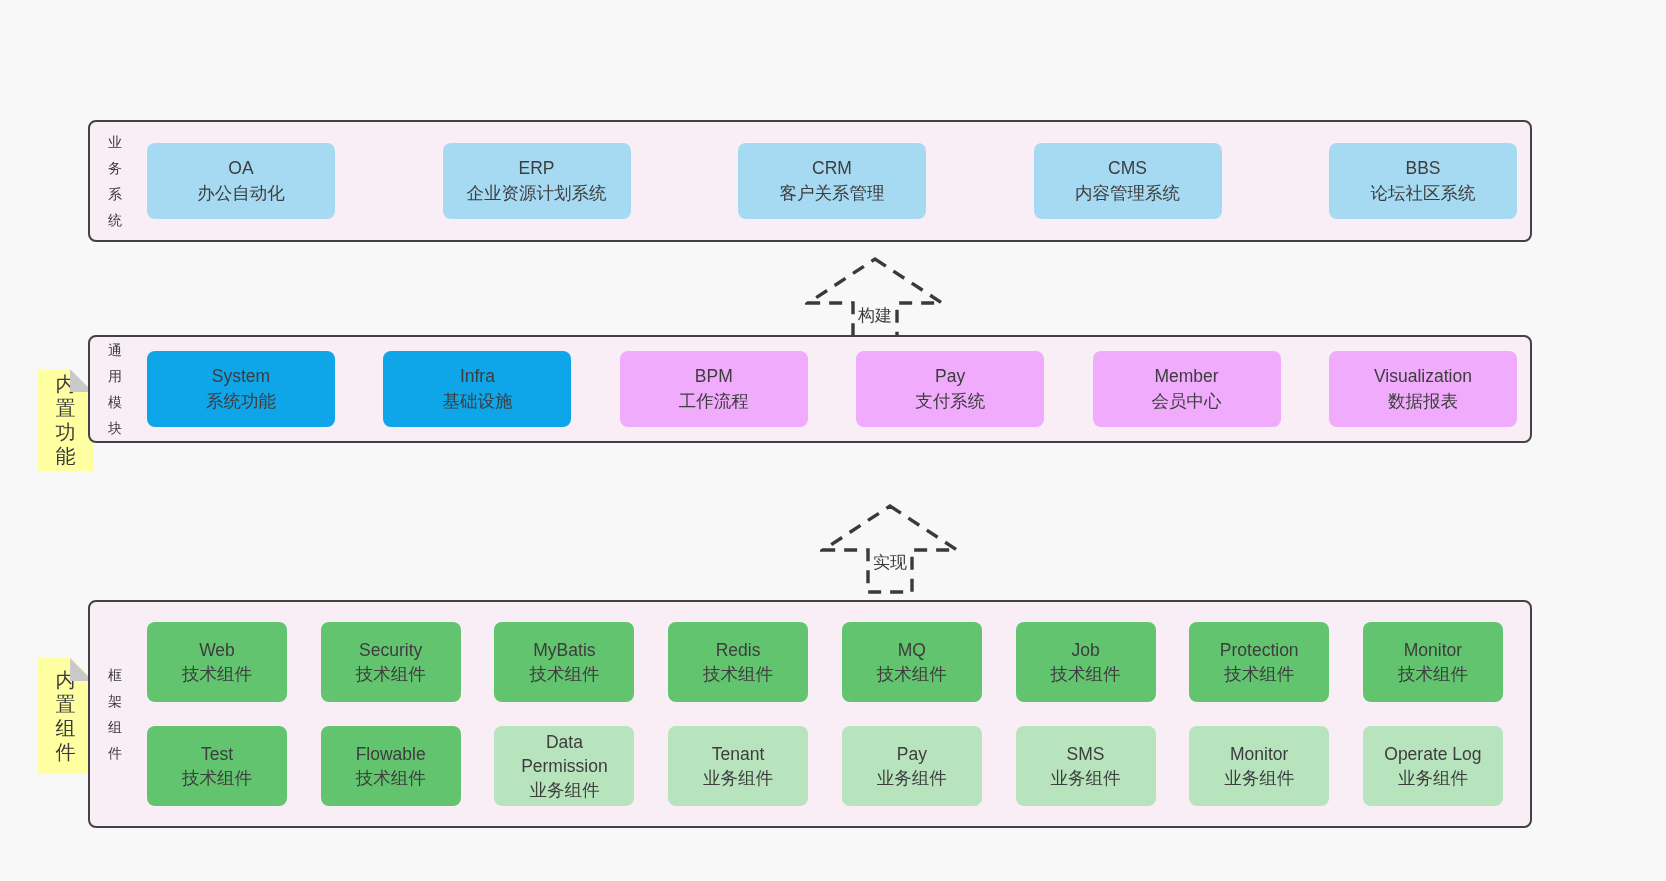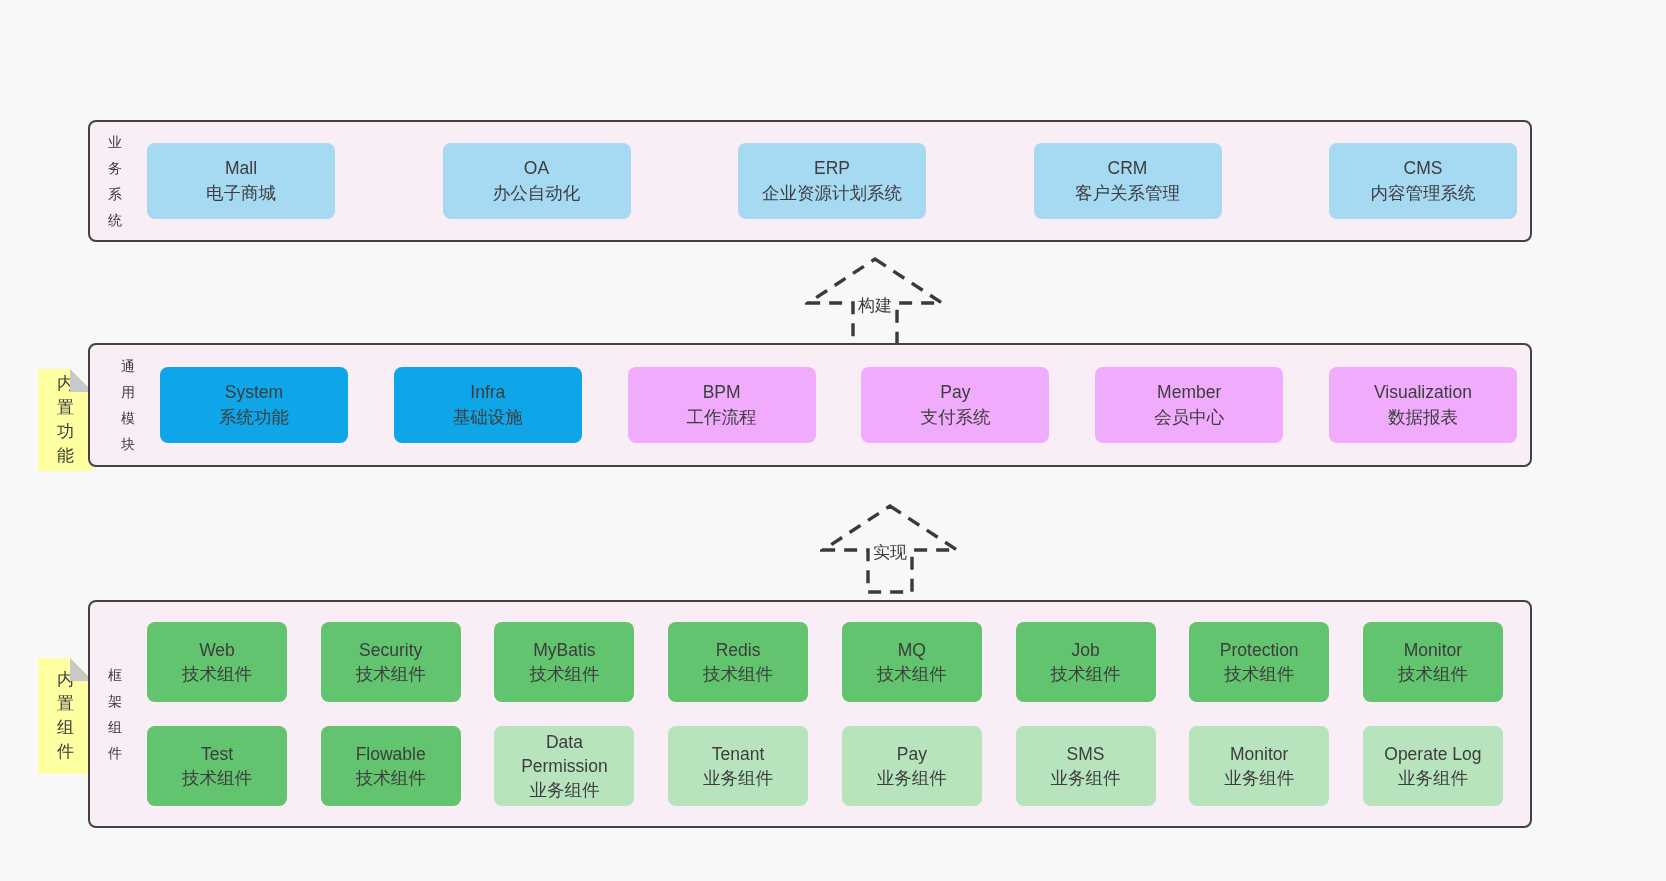--- a/index.html
+++ b/index.html
@@ -9,21 +9,21 @@
     font-family:"Liberation Sans","DejaVu Sans",sans-serif;
     color:#3d3d3d;
   }
   
   .layer{
     position:absolute;left:88px;width:1444px;box-sizing:border-box;
     background:#f9edf6;border:2px solid #424242;border-radius:8px;
     display:flex;z-index:2;
   }
   #layer-business{top:120px;height:122px;}
-  #layer-modules{top:343px;height:124px;padding-left:13px;}
+  #layer-modules{top:335px;height:108px;}
   #layer-framework{top:600px;height:228px;}
 
   .label-col{flex:0 0 57px;display:flex;align-items:center;}
   .v-text{
     width:26px;margin-left:12px;word-break:break-all;
     line-height:26px;font-size:14px;color:#3a3a3a;text-align:center;
   }
   .boxes-area{
     flex:1;display:flex;align-items:center;
     justify-content:space-between;padding-right:13px;
@@ -55,60 +55,60 @@
     background:linear-gradient(225deg, transparent 16px, #feffa1 0);
     display:flex;align-items:center;justify-content:center;
   }
   .note::before{
     content:"";position:absolute;top:0;right:0;width:0;height:0;
     border-style:solid;border-width:0 23px 23px 0;
     border-color:transparent transparent #c9c9c9 transparent;
   }
   #note-functions{top:369px;height:102px;}
   #note-components{top:658px;height:116px;}
-  .note .v-text{margin:4px;width:22px;font-size:17px;line-height:24px;}
+  .note .v-text{margin:4px;width:22px;font-size:20px;line-height:24px;}
 
   
   .arrow{position:absolute;width:140px;height:92px;z-index:0;}
   #arrow-build{left:805px;top:256px;}
   #arrow-implement{left:820px;top:503px;}
   .arrow svg{display:block;}
   .arrow-label{
-    position:absolute;left:50%;top:36px;transform:translateX(-50%);
+    position:absolute;left:50%;top:46px;transform:translateX(-50%);
     background:#f8f8f8;padding:2px 3px;font-size:17px;color:#3c3c3c;
     white-space:nowrap;
   }
 </style>
 </head>
 <body>
 
 <div class="layer" id="layer-business">
   <div class="label-col">
     <div class="v-text">业务系统</div>
   </div>
   <div class="boxes-area">
     <div class="box v-blue">
-      <div>Mall</div>
-      <div>电子商城</div>
-    </div>
-    <div class="box v-blue">
       <div>OA</div>
       <div>办公自动化</div>
     </div>
     <div class="box v-blue">
       <div>ERP</div>
       <div>企业资源计划系统</div>
     </div>
     <div class="box v-blue">
       <div>CRM</div>
       <div>客户关系管理</div>
     </div>
     <div class="box v-blue">
       <div>CMS</div>
       <div>内容管理系统</div>
+    </div>
+    <div class="box v-blue">
+      <div>BBS</div>
+      <div>论坛社区系统</div>
     </div>
   </div>
 </div>
 
 <div class="arrow" id="arrow-build">
   <svg width="140" height="92" viewBox="0 0 140 92">
     <path d="M70 3 L137 47 L92 47 L92 89 L48 89 L48 47 L3 47 Z" fill="none" stroke="#3a3a3a" stroke-width="3.4" stroke-dasharray="13 9"></path>
   </svg>
   <div class="arrow-label">构建</div>
 </div>

